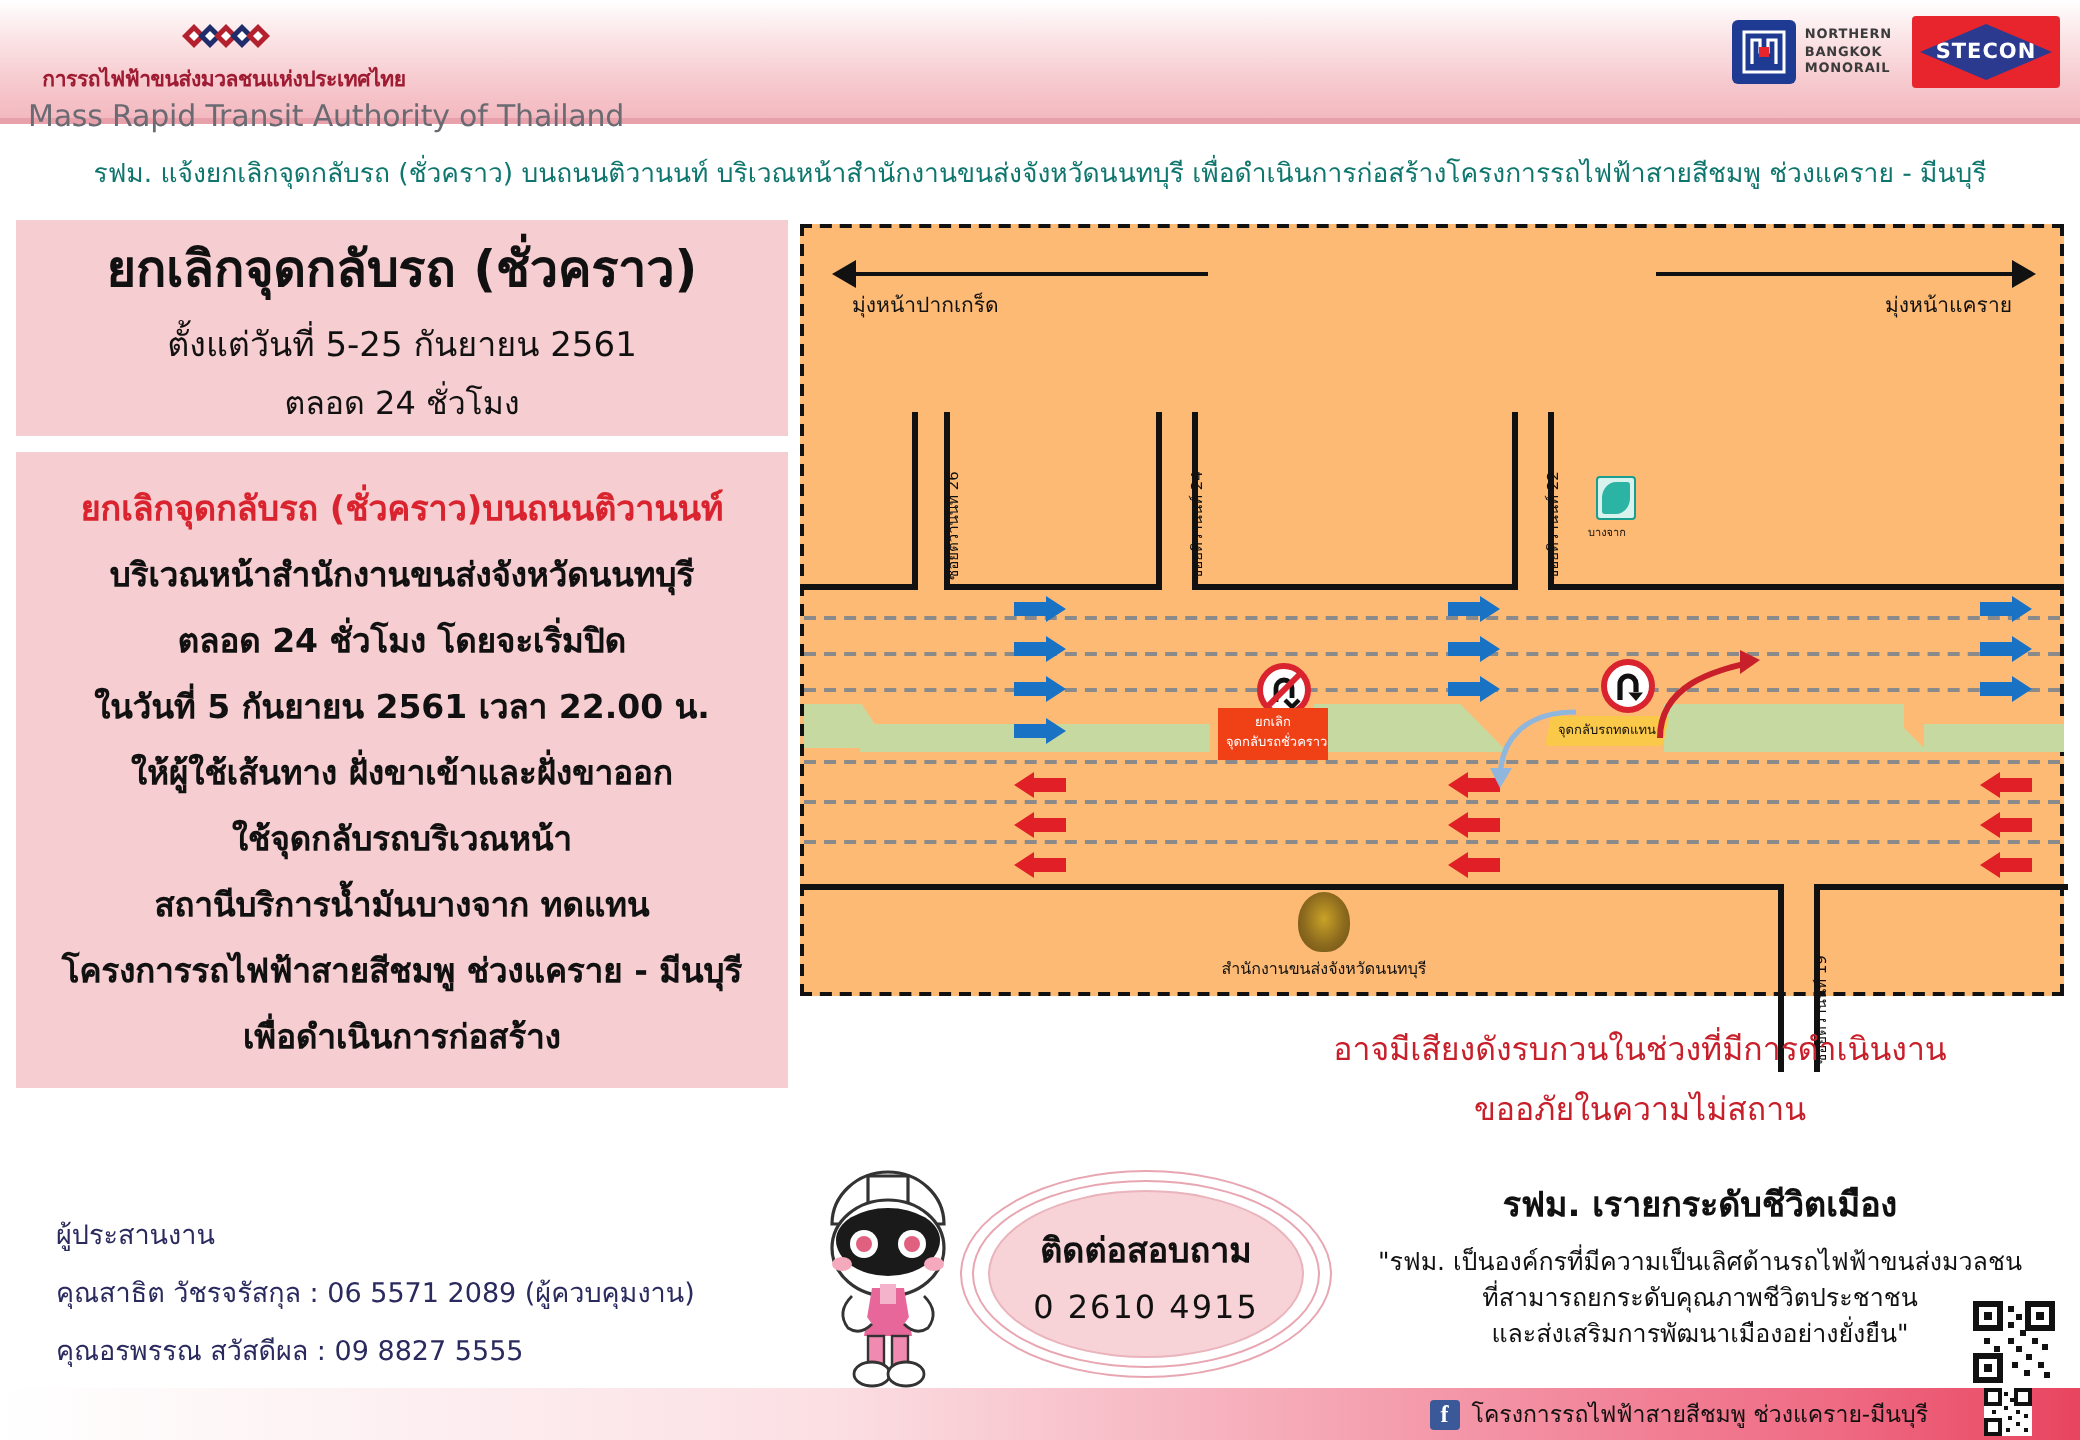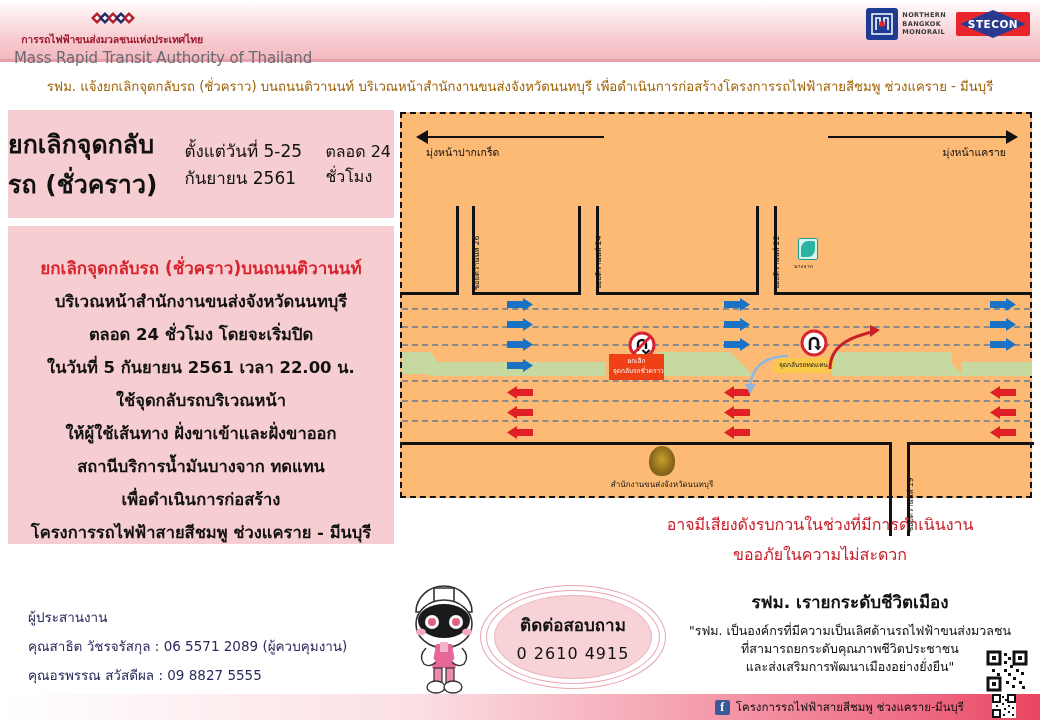--- a/index.html
+++ b/index.html
@@ -42,53 +42,53 @@
   .hdr-title .red  { color: #d42027; margin-left: 8px; }
 
   .hdr-right { position: absolute; right: 10px; top: 8px; display: flex; align-items: center; gap: 10px; }
   .nbm-logo { display: flex; align-items: center; gap: 4px; }
   .nbm-box {
     width: 32px; height: 32px; background: #1f3a93; border-radius: 3px;
     display: flex; align-items: center; justify-content: center;
   }
   .nbm-text { font-size: 6.5px; font-weight: bold; color: #3b3b3b; line-height: 1.35; letter-spacing: 0.4px; }
   .stecon {
-    width: 74px; height: 24px; background: #e8252c; border-radius: 2px;
+    width: 74px; height: 36px; background: #e8252c; border-radius: 2px;
     display: flex; align-items: center; justify-content: center;
   }
   .stecon-di {
     width: 66px; height: 28px; background: #2b3a8f;
     clip-path: polygon(50% 0, 100% 50%, 50% 100%, 0 50%);
     display: flex; align-items: center; justify-content: center;
   }
   .stecon-di span { font-size: 10.5px; font-weight: bold; color: #ffffff; letter-spacing: 0.5px; }
 
   
   .subtitle-bar {
     position: absolute; left: 0; top: 65px; width: 1040px; height: 42px;
     display: flex; align-items: center; justify-content: center;
   }
   .subtitle-bar span {
-    font-size: 13.2px; color: #a16207; white-space: nowrap;
+    font-size: 13.2px; color: #0f766e; white-space: nowrap;
   }
 
   
   .panel-title {
     position: absolute; left: 8px; top: 110px; width: 386px; height: 108px;
-    background: #f6cdd0; display: flex; flex-direction: row;
+    background: #f6cdd0; display: flex; flex-direction: column;
     align-items: center; justify-content: center; gap: 4px;
   }
   .panel-title .l1 { font-size: 25px; font-weight: bold; color: #111; }
   .panel-title .l2 { font-size: 17px; color: #111; }
   .panel-title .l3 { font-size: 16px; color: #111; }
 
   .panel-detail {
     position: absolute; left: 8px; top: 226px; width: 386px; height: 318px;
     background: #f6cdd0; display: flex; flex-direction: column;
-    align-items: center; justify-content: flex-start; padding-top: 28px; gap: 7px;
+    align-items: center; justify-content: flex-start; padding-top: 14px; gap: 7px;
   }
   .panel-detail .hl {
     font-size: 17px; font-weight: bold; color: #d9232e; white-space: nowrap;
   }
   .panel-detail .ln {
     font-size: 16.5px; font-weight: bold; color: #111; white-space: nowrap;
   }
 
   
   .contact-block { position: absolute; left: 28px; top: 606px; }
@@ -261,25 +261,25 @@
   <div class="l1">ยกเลิกจุดกลับรถ (ชั่วคราว)</div>
   <div class="l2">ตั้งแต่วันที่ 5-25 กันยายน 2561</div>
   <div class="l3">ตลอด 24 ชั่วโมง</div>
 </div>
 
 <div class="panel-detail">
   <div class="hl">ยกเลิกจุดกลับรถ (ชั่วคราว)บนถนนติวานนท์</div>
   <div class="ln">บริเวณหน้าสำนักงานขนส่งจังหวัดนนทบุรี</div>
   <div class="ln">ตลอด 24 ชั่วโมง โดยจะเริ่มปิด</div>
   <div class="ln">ในวันที่ 5 กันยายน 2561 เวลา 22.00 น.</div>
+  <div class="ln">ให้ผู้ใช้เส้นทาง ฝั่งขาเข้าและฝั่งขาออก</div>
   <div class="ln">ใช้จุดกลับรถบริเวณหน้า</div>
-  <div class="ln">ให้ผู้ใช้เส้นทาง ฝั่งขาเข้าและฝั่งขาออก</div>
   <div class="ln">สถานีบริการน้ำมันบางจาก ทดแทน</div>
+  <div class="ln">โครงการรถไฟฟ้าสายสีชมพู ช่วงแคราย - มีนบุรี</div>
   <div class="ln">เพื่อดำเนินการก่อสร้าง</div>
-  <div class="ln">โครงการรถไฟฟ้าสายสีชมพู ช่วงแคราย - มีนบุรี</div>
 </div>
 
 <div class="contact-block">
   <div class="c-head">ผู้ประสานงาน</div>
   <div class="c-row">คุณสาธิต วัชรจรัสกุล  :  06 5571 2089 (ผู้ควบคุมงาน)</div>
   <div class="c-row">คุณอรพรรณ สวัสดีผล  :  09 8827 5555</div>
 </div>
 
 <div class="map">
   <div class="map-inner">
@@ -468,21 +468,21 @@
     <div class="office-label" style="left:180px; top:332px; width:160px;">
       <div class="office-seal"></div>
       <div>สำนักงานขนส่งจังหวัดนนทบุรี</div>
     </div>
 
   </div>
 </div>
 
 <div class="notice">
   <div>อาจมีเสียงดังรบกวนในช่วงที่มีการดำเนินงาน</div>
-  <div>ขออภัยในความไม่สะดวก</div>
+  <div>ขออภัยในความไม่สถาน</div>
 </div>
 
 <div class="call-circle">
   <div class="call-ell e1"></div>
   <div class="call-ell e2"></div>
   <div class="call-ell e3"></div>
   <div class="call-txt">
     <div class="t1">ติดต่อสอบถาม</div>
     <div class="t2">0 2610  4915</div>
   </div>

